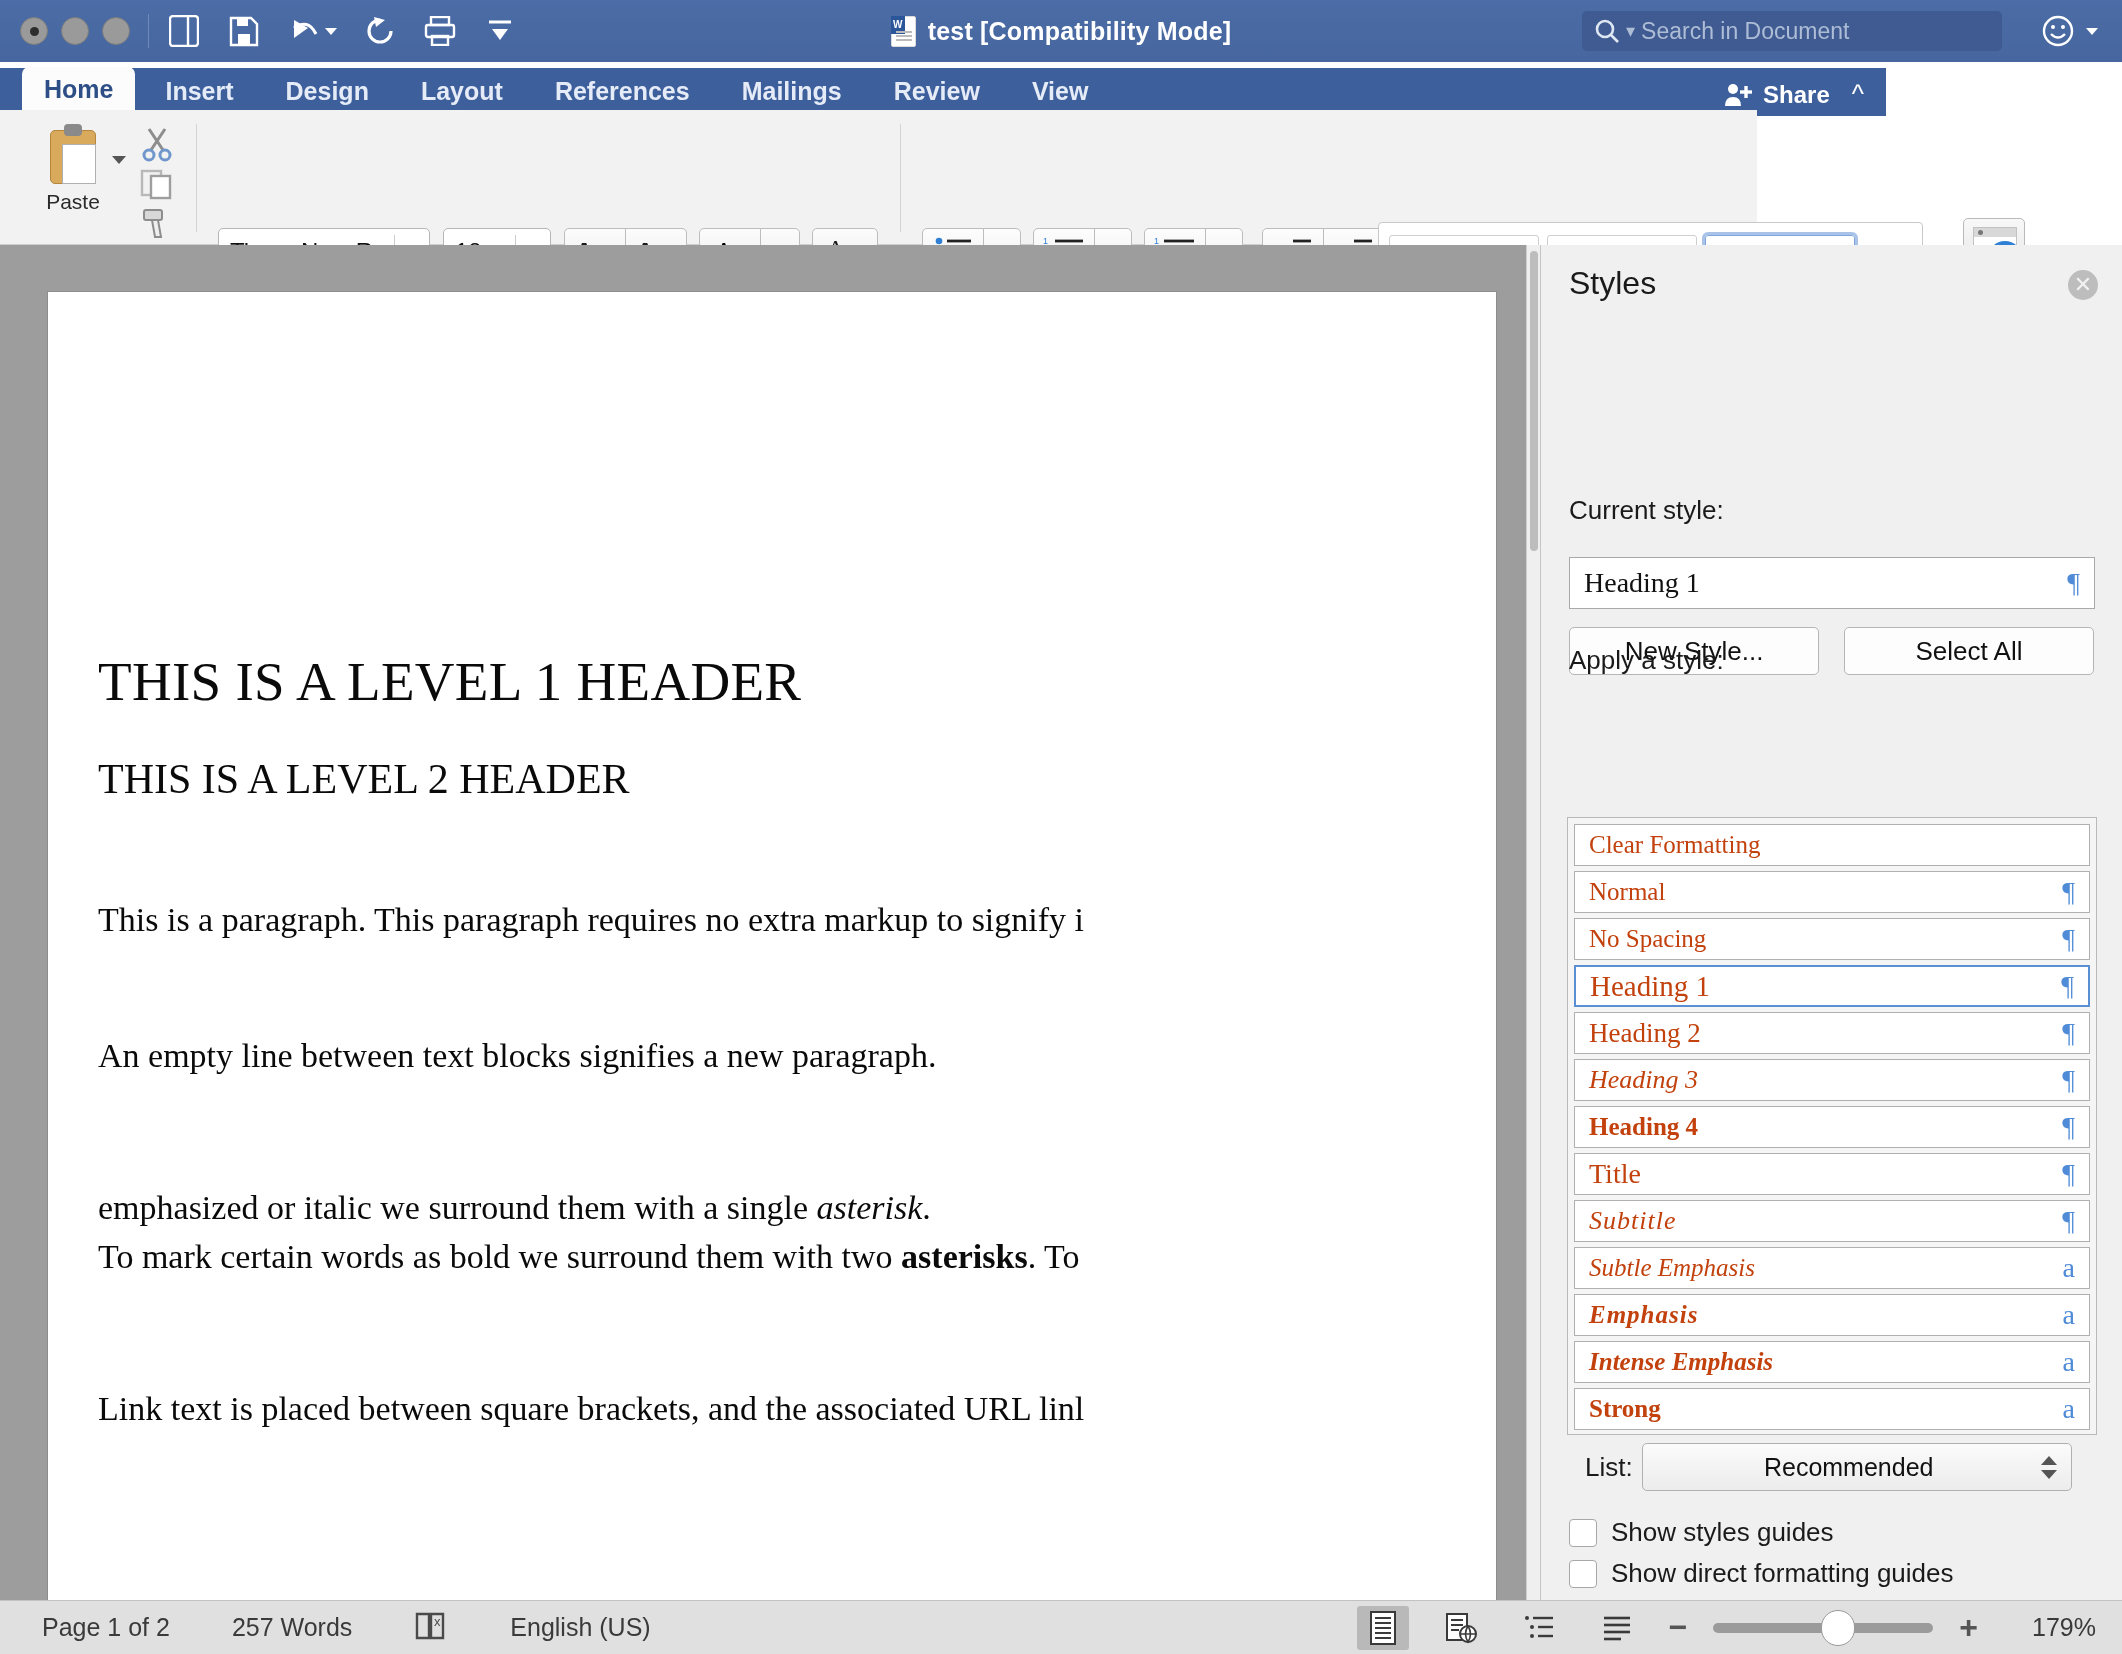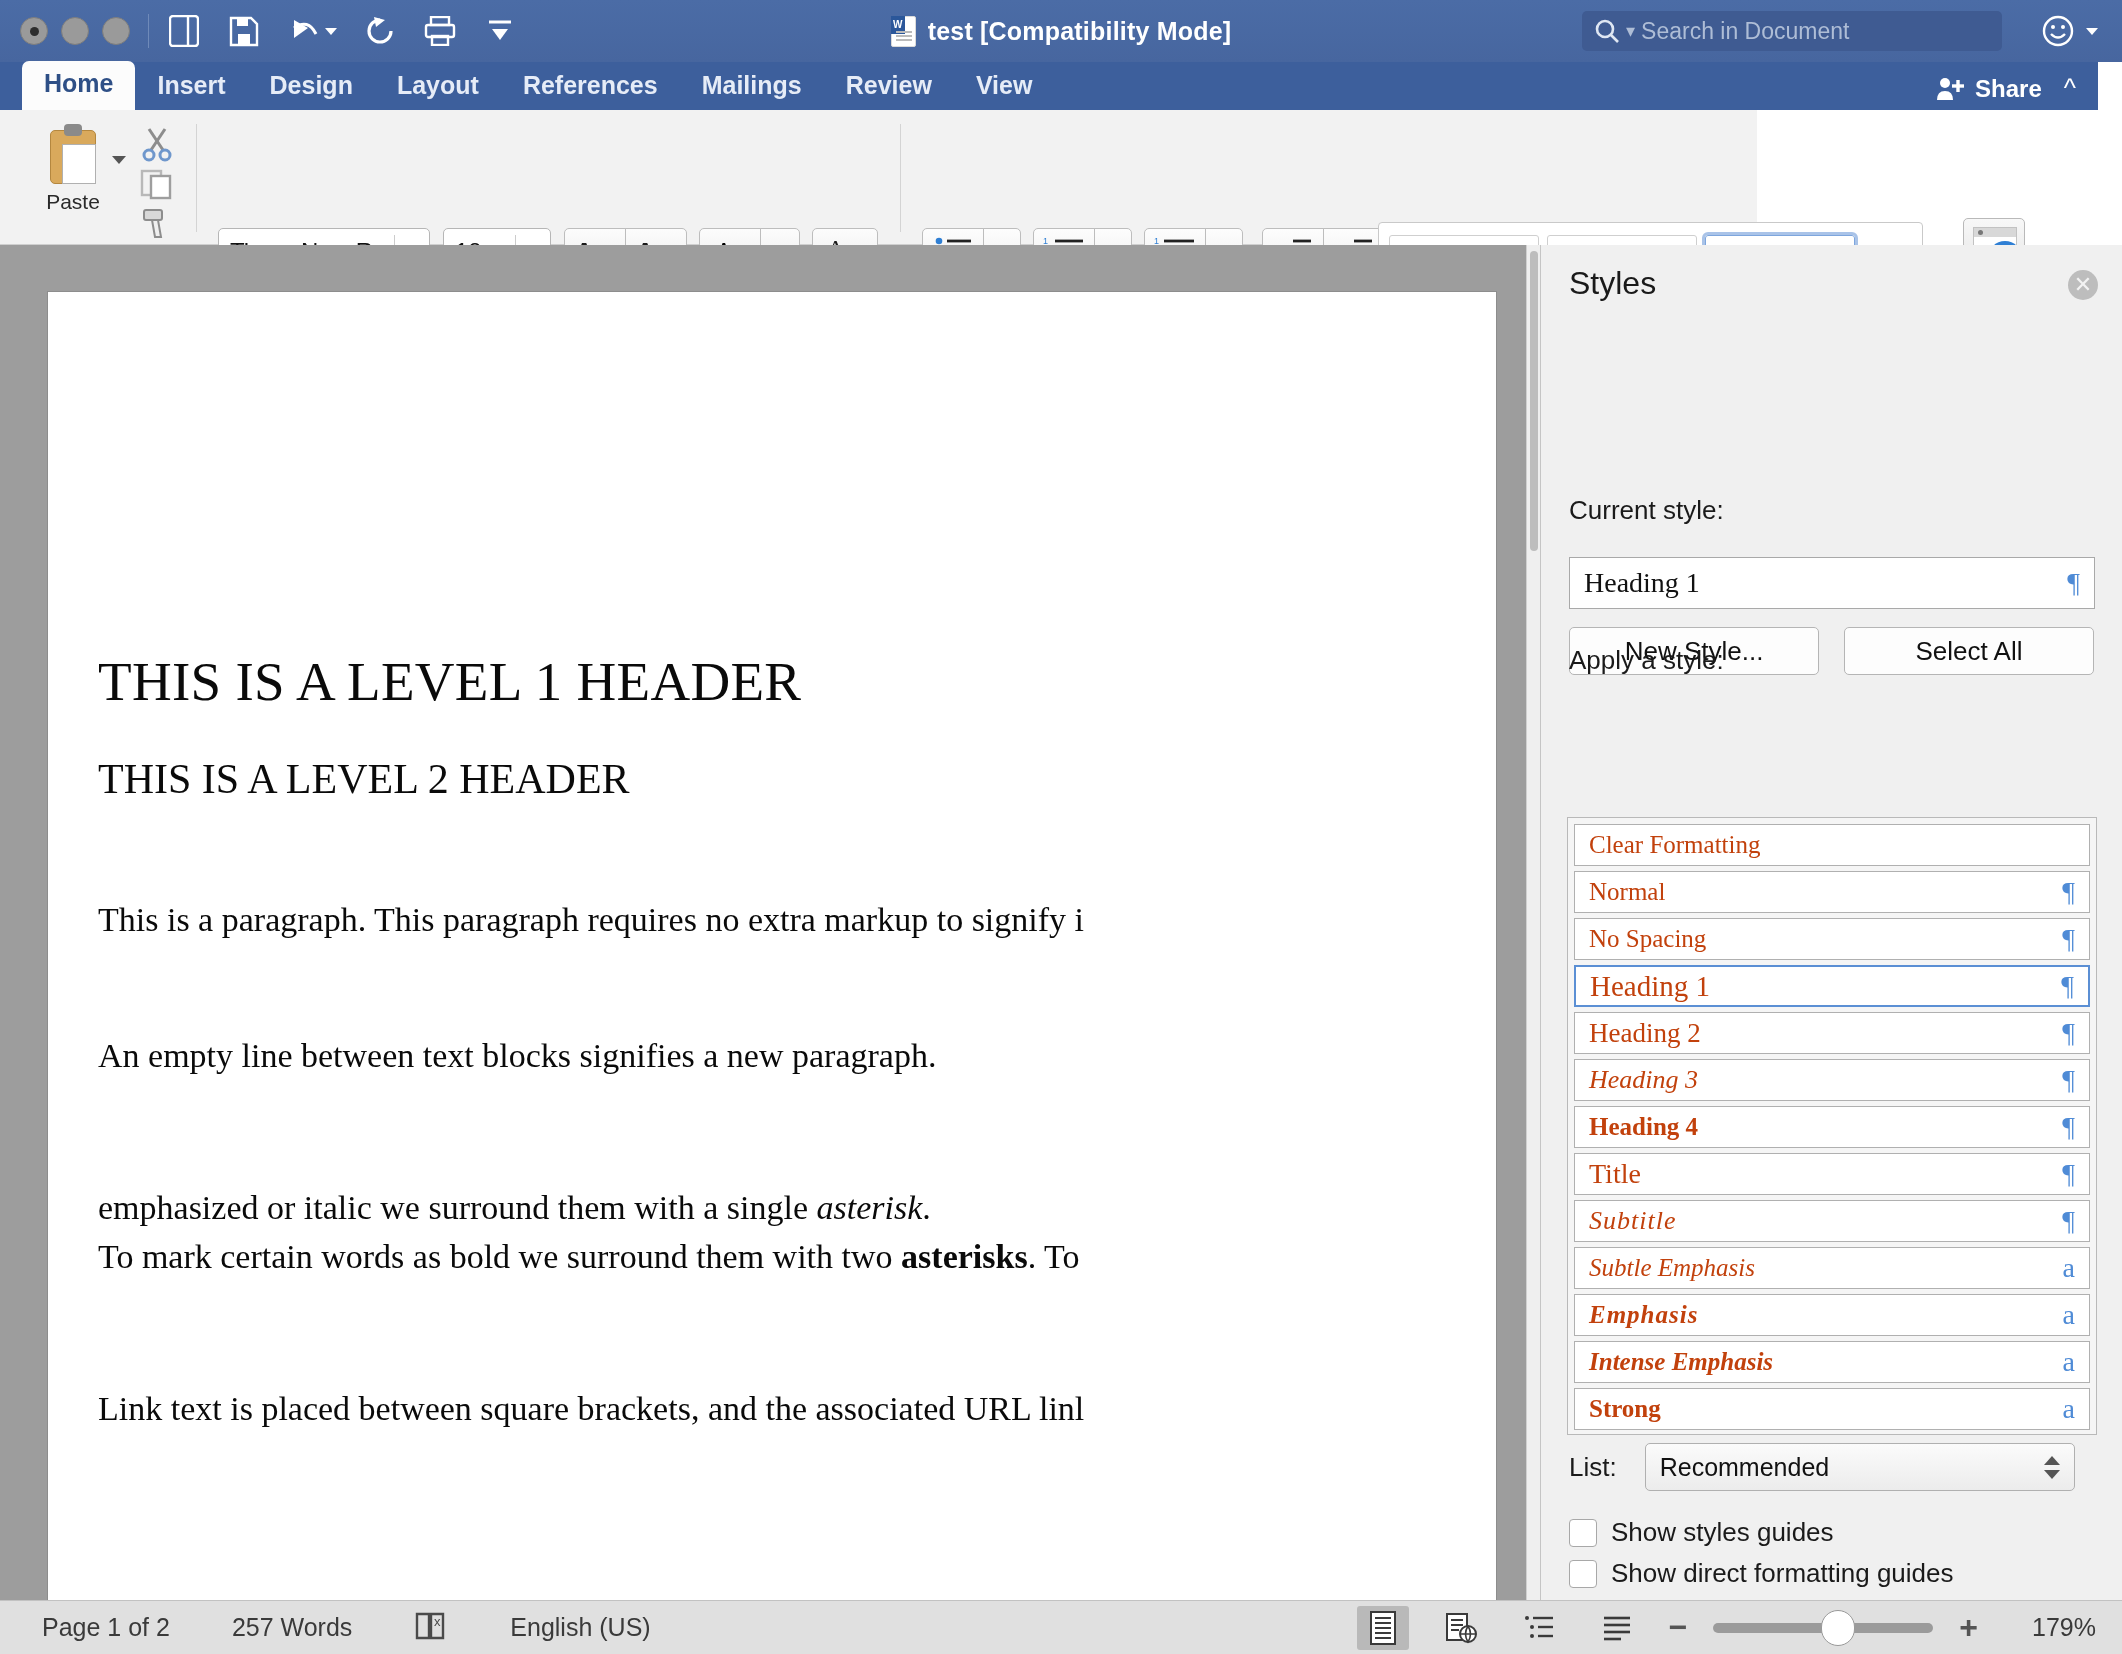--- a/index.html
+++ b/index.html
@@ -56,23 +56,23 @@
 
   .search-box {
     position:absolute; right:120px; top:11px; width:420px; height:40px;
     background:#3f5b92; border-radius:5px; display:flex; align-items:center; padding:0 12px; gap:6px;
   }
   .search-ph { color:#aebdd6; font-size:23px; }
   .smiley-wrap { position:absolute; right:24px; top:14px; display:flex; align-items:center; gap:7px;}
 
   
   .tabstrip {
-    position:absolute; left:0; top:62px; width:2098px; height:48px;
+    position:absolute; left:0; top:68px; width:1886px; height:48px;
     background:#3d5f9c;
-    display:flex; align-items:flex-end;
+    display:flex; align-items:flex-end;gap:8px;
   }
   .tab {
     font-size:25px; color:#e6ecf7; padding:8px 22px 10px 22px; margin-bottom:0;
     font-weight:bold;
   }
   .tab:first-child { margin-left:22px; }
   .tab.active {
     background:#fcfcfc; color:#2e4f86; border-radius:7px 7px 0 0;
     padding-bottom:12px;
   }
@@ -236,21 +236,21 @@
   .s-h2 { font-size:27px !important; }
   .s-h3 { font-size:26px !important; font-style:italic; }
   .s-h4 { font-weight:bold; font-size:25px !important; }
   .s-title { font-size:28px !important; }
   .s-sub { font-style:italic; font-size:26px !important; letter-spacing:1px;}
   .s-subem { font-style:italic; font-size:25px !important; }
   .s-em { font-style:italic; font-weight:bold; font-size:25px !important; letter-spacing:1px;}
   .s-iem { font-style:italic; font-weight:bold; font-size:25px !important; }
   .s-strong { font-weight:bold; font-size:25px !important; }
 
-  .list-row { position:absolute; left:28px; top:1198px; display:flex; align-items:center; gap:28px;}
+  .list-row { position:absolute; left:44px; top:1198px; display:flex; align-items:center; gap:9px;text-align:center;}
   .list-lbl { font-size:26px; color:#1a1a1a;}
   .list-sel {
     width:430px; height:48px; background:linear-gradient(180deg,#fbfbfb,#ececec);
     border:1px solid #b0b0b0; border-radius:5px; display:flex; align-items:center; padding:15px 14px;
   }
   .list-sel .v { flex:1; font-size:25px; color:#111;}
   .spin { display:flex; flex-direction:column; gap:5px; align-items:center;}
   .spin i.up { width:0;height:0;border-left:8px solid transparent;border-right:8px solid transparent;border-bottom:9px solid #555;}
   .spin i.dn { width:0;height:0;border-left:8px solid transparent;border-right:8px solid transparent;border-top:9px solid #555;}
 

